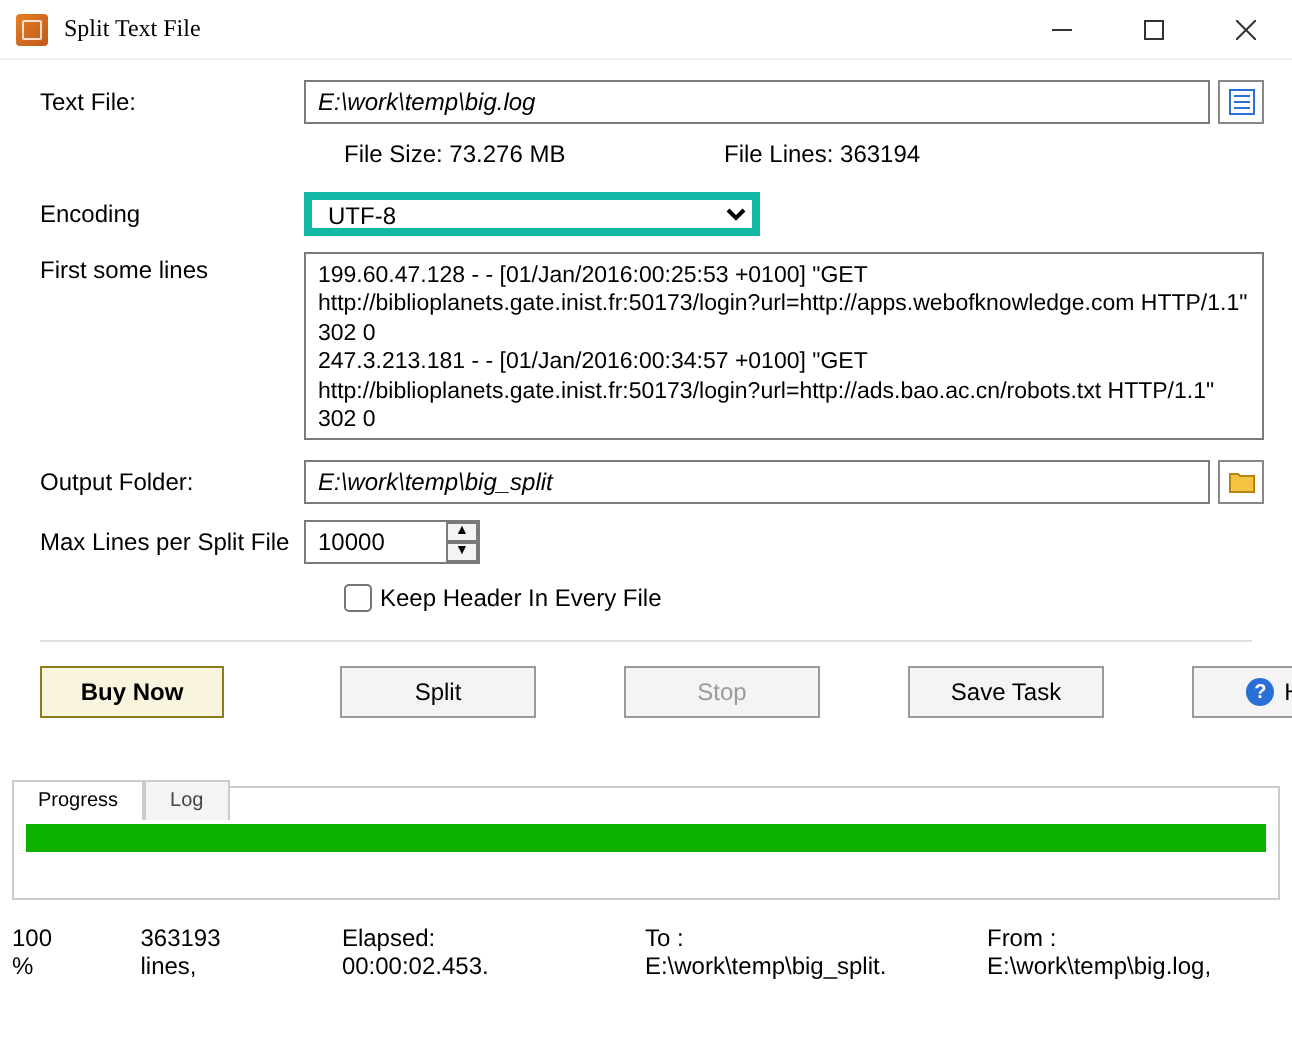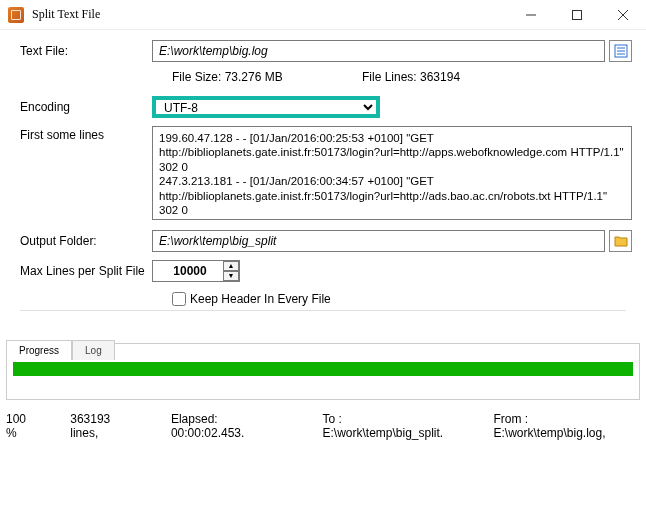--- a/index.html
+++ b/index.html
@@ -14,24 +14,24 @@
 .row { display: flex; align-items: center; margin-bottom: 8px; }
 .label { width: 138px; padding-left: 6px; font-size: 12px; }
 .field { flex: 1; display: flex; align-items: center; }
 input[type=text].tf { height: 22px; border: 1px solid #7a7a7a; padding: 0 6px; font-size: 12px; font-family: inherit; width: 100%; background:#fff;font-style:italic; }
 .browse-btn { width: 24px; height: 22px; margin-left: 4px; border: 1px solid #888; background: #fff; display:flex; align-items:center; justify-content:center; }
 .info-row { display:flex; margin: 0 0 12px 158px; font-size:12px; }
 .info-row .col1 { width: 190px; }
 select.enc { height: 22px; border:4px solid #14b8a6; background:#fff; font-size:12px; padding: 0 4px; width: 228px; }
 textarea.preview { width: 100%; height: 94px; border:1px solid #7a7a7a; font-family: Tahoma, sans-serif; font-size: 11.5px; padding: 4px 6px; resize: none; background:#fff; line-height: 1.25; }
 .numwrap { display:flex; align-items:center; }
-input.num { width: 88px; height: 22px; border:1px solid #7a7a7a; text-align:center; font-size:12px; padding:0 18px 0 6px;font-weight:bold; }
+input.num { width: 88px; height: 22px; border:1px solid #7a7a7a; text-align:left; font-size:12px; padding:0 18px 0 6px; }
 .spin { display:flex; flex-direction:column; margin-left:-17px; }
 .spin div { width:16px; height:10px; border:1px solid #7a7a7a; background:#f4f4f4; font-size:7px; line-height:8px; text-align:center; }
-.checkrow { margin: 10px 0 4px 158px; display:flex; align-items:flex-start; }
+.checkrow { margin: 10px 0 14px 158px; display:flex; align-items:flex-start; }
 .checkrow input { width:14px; height:14px; margin-right:4px; }
 .divider { height:1px; background:#e0e0e0; margin: 0 6px 12px 6px; }
 .btnrow { display:flex; align-items:center; gap: 0; padding: 0 6px 14px 6px; }
 .btn { height: 26px; border:1px solid #9a9a9a; background:#f4f4f4; font-size:12px; padding: 0 18px; display:flex; align-items:center; justify-content:center; min-width: 98px; }
 .btn.buy { font-weight:bold; background:#f8f4dd; border-color:#8a7a20; min-width: 92px; margin-right: 58px; }
 .btn.disabled { color:#9a9a9a; }
 .btnrow .spacer { flex:0 0 44px; }
 .help-icon { width:14px; height:14px; border-radius:50%; background:#2a6fd6; color:#fff; font-size:10px; font-weight:bold; display:inline-flex; align-items:center; justify-content:center; margin-right:5px; }
 .tabs { display:flex; border-bottom:1px solid #ccc; margin: 0 6px; }
 .tab { padding: 4px 12px; font-size:10px; border:1px solid #ccc; border-bottom:none; background:#fff; position:relative; top:17px; }
@@ -127,20 +127,33 @@
     </div>
   </div>
 
   <div class="checkrow">
     <input type="checkbox" style="">
     <span>Keep Header In Every File</span>
   </div>
 
   <div class="divider"></div>
 
+  <div class="btnrow">
+    <div class="btn buy">Buy Now</div>
+    <div class="btn">Split</div>
+    <div class="spacer"></div>
+    <div class="btn disabled">Stop</div>
+    <div class="spacer"></div>
+    <div class="btn">Save Task</div>
+    <div class="spacer"></div>
+    <div class="btn">
+      <span class="help-icon">?</span>
+      <span>Help</span>
+    </div>
+  </div>
 
 </div>
 
 <div class="tabs">
   <div class="tab active">Progress</div>
   <div class="tab inactive">Log</div>
 </div>
 <div class="tabbody">
   <div class="progbar"></div>
 </div>

